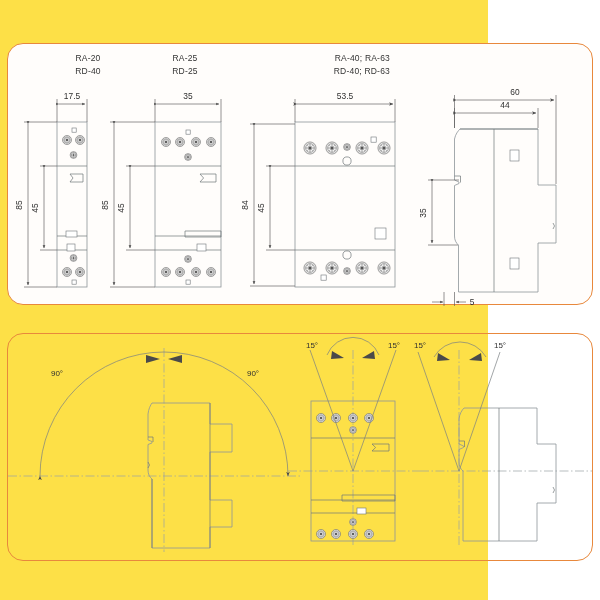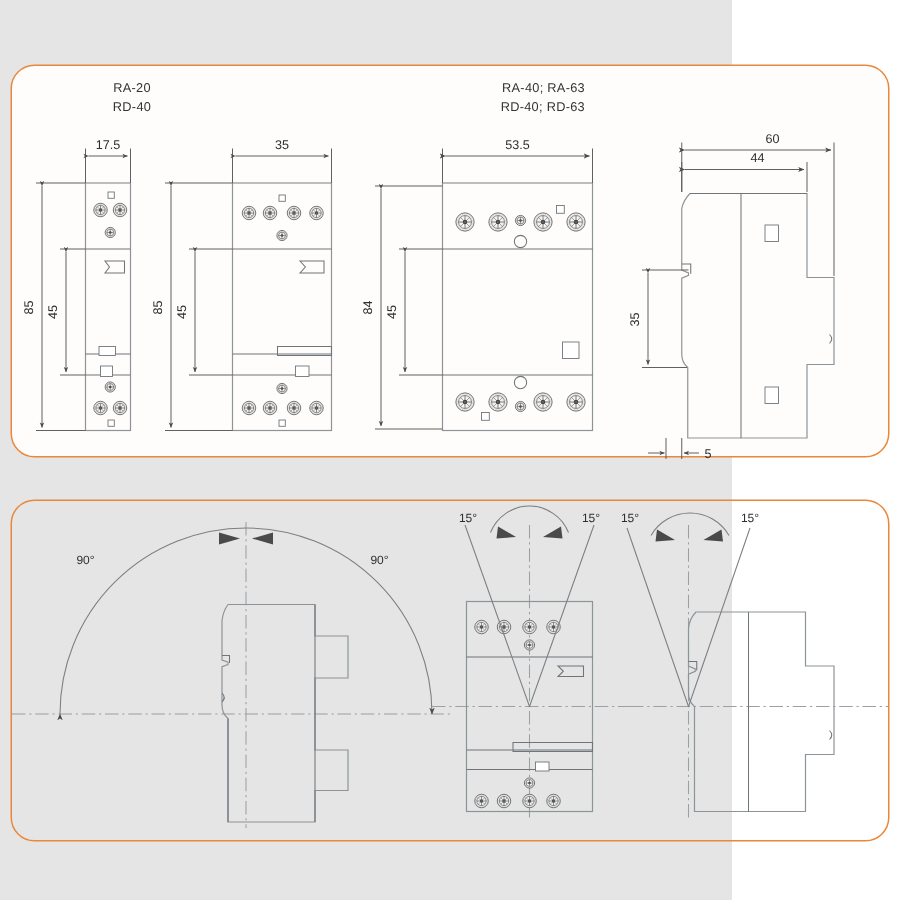--- a/index.html
+++ b/index.html
@@ -1,17 +1,17 @@
 <!DOCTYPE html>
 <html><head>
 <meta charset="utf-8">
 <style>
   html,body{margin:0;padding:0;background:#ffffff;}
   body{width:600px;height:600px;overflow:hidden;font-family:"Liberation Sans",sans-serif;}
-  #stage{position:relative;width:488px;height:600px;background:#e5e5e5;}
+  #stage{position:relative;width:488px;height:600px;background:#fde047;}
   .panel{position:absolute;box-sizing:border-box;border:1.6px solid #e8883c;border-radius:16px;background:#fffdfb;}
   #panel-top{left:7px;top:43px;width:586px;height:262px;}
   #panel-bottom{left:7px;top:333px;width:586px;height:228px;}
   .hdr{position:absolute;text-align:center;font-size:8.5px;color:#333;line-height:12.5px;letter-spacing:.2px;white-space:nowrap;}
   svg{position:absolute;left:0;top:0;overflow:visible;}
   .dim{stroke:#5b5b5b;stroke-width:.65;fill:none;}
   .obj{stroke:#8d9499;stroke-width:.8;fill:none;}
   .obj2{stroke:#6f7579;stroke-width:.7;fill:none;}
   .arc{stroke:#7a7f83;stroke-width:.7;fill:none;}
   .cl{stroke:#9aa0a4;stroke-width:.7;fill:none;stroke-dasharray:9 2.5 1.5 2.5;}
@@ -26,20 +26,24 @@
 </head>
 <body>
 
 <div id="stage">
 
   <div class="panel" id="panel-top"></div>
 
   <div class="hdr" id="h1" style="left:48px;top:52px;width:80px;">
     <div>RA-20</div>
     <div>RD-40</div>
+  </div>
+  <div class="hdr" id="h2" style="left:145px;top:52px;width:80px;">
+    <div>RA-25</div>
+    <div>RD-25</div>
   </div>
   <div class="hdr" id="h3" style="left:300px;top:52px;width:90px;text-align:right;">
     <div>RA-40; RA-63</div>
     <div>RD-40; RD-63</div>
   </div>
 
   <svg width="600" height="600">
     <defs>
       <marker id="ar" markerWidth="7" markerHeight="7" refX="6" refY="3" orient="auto" markerUnits="strokeWidth">
         <path d="M0,0.4 L6.4,3 L0,5.6 L1.6,3 Z" fill="#4a4a4a"></path>

